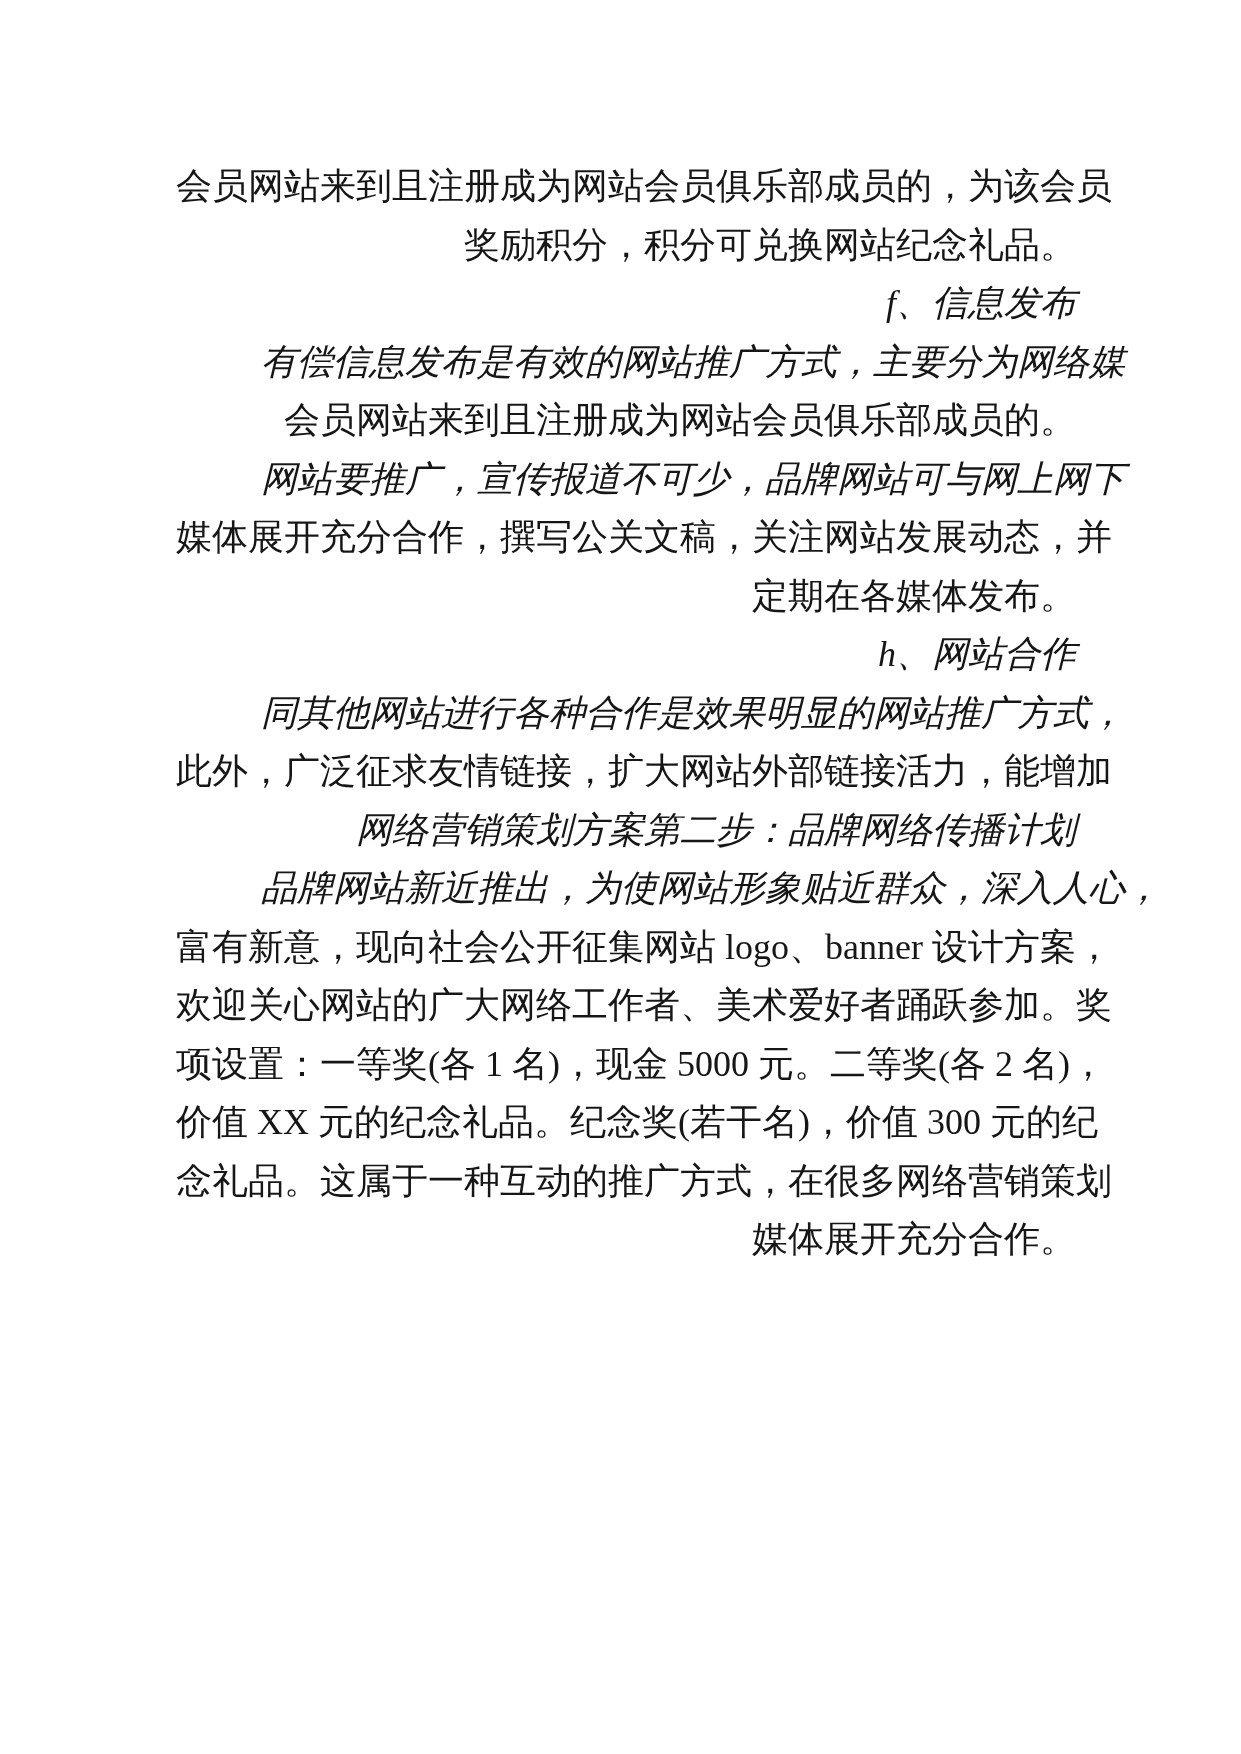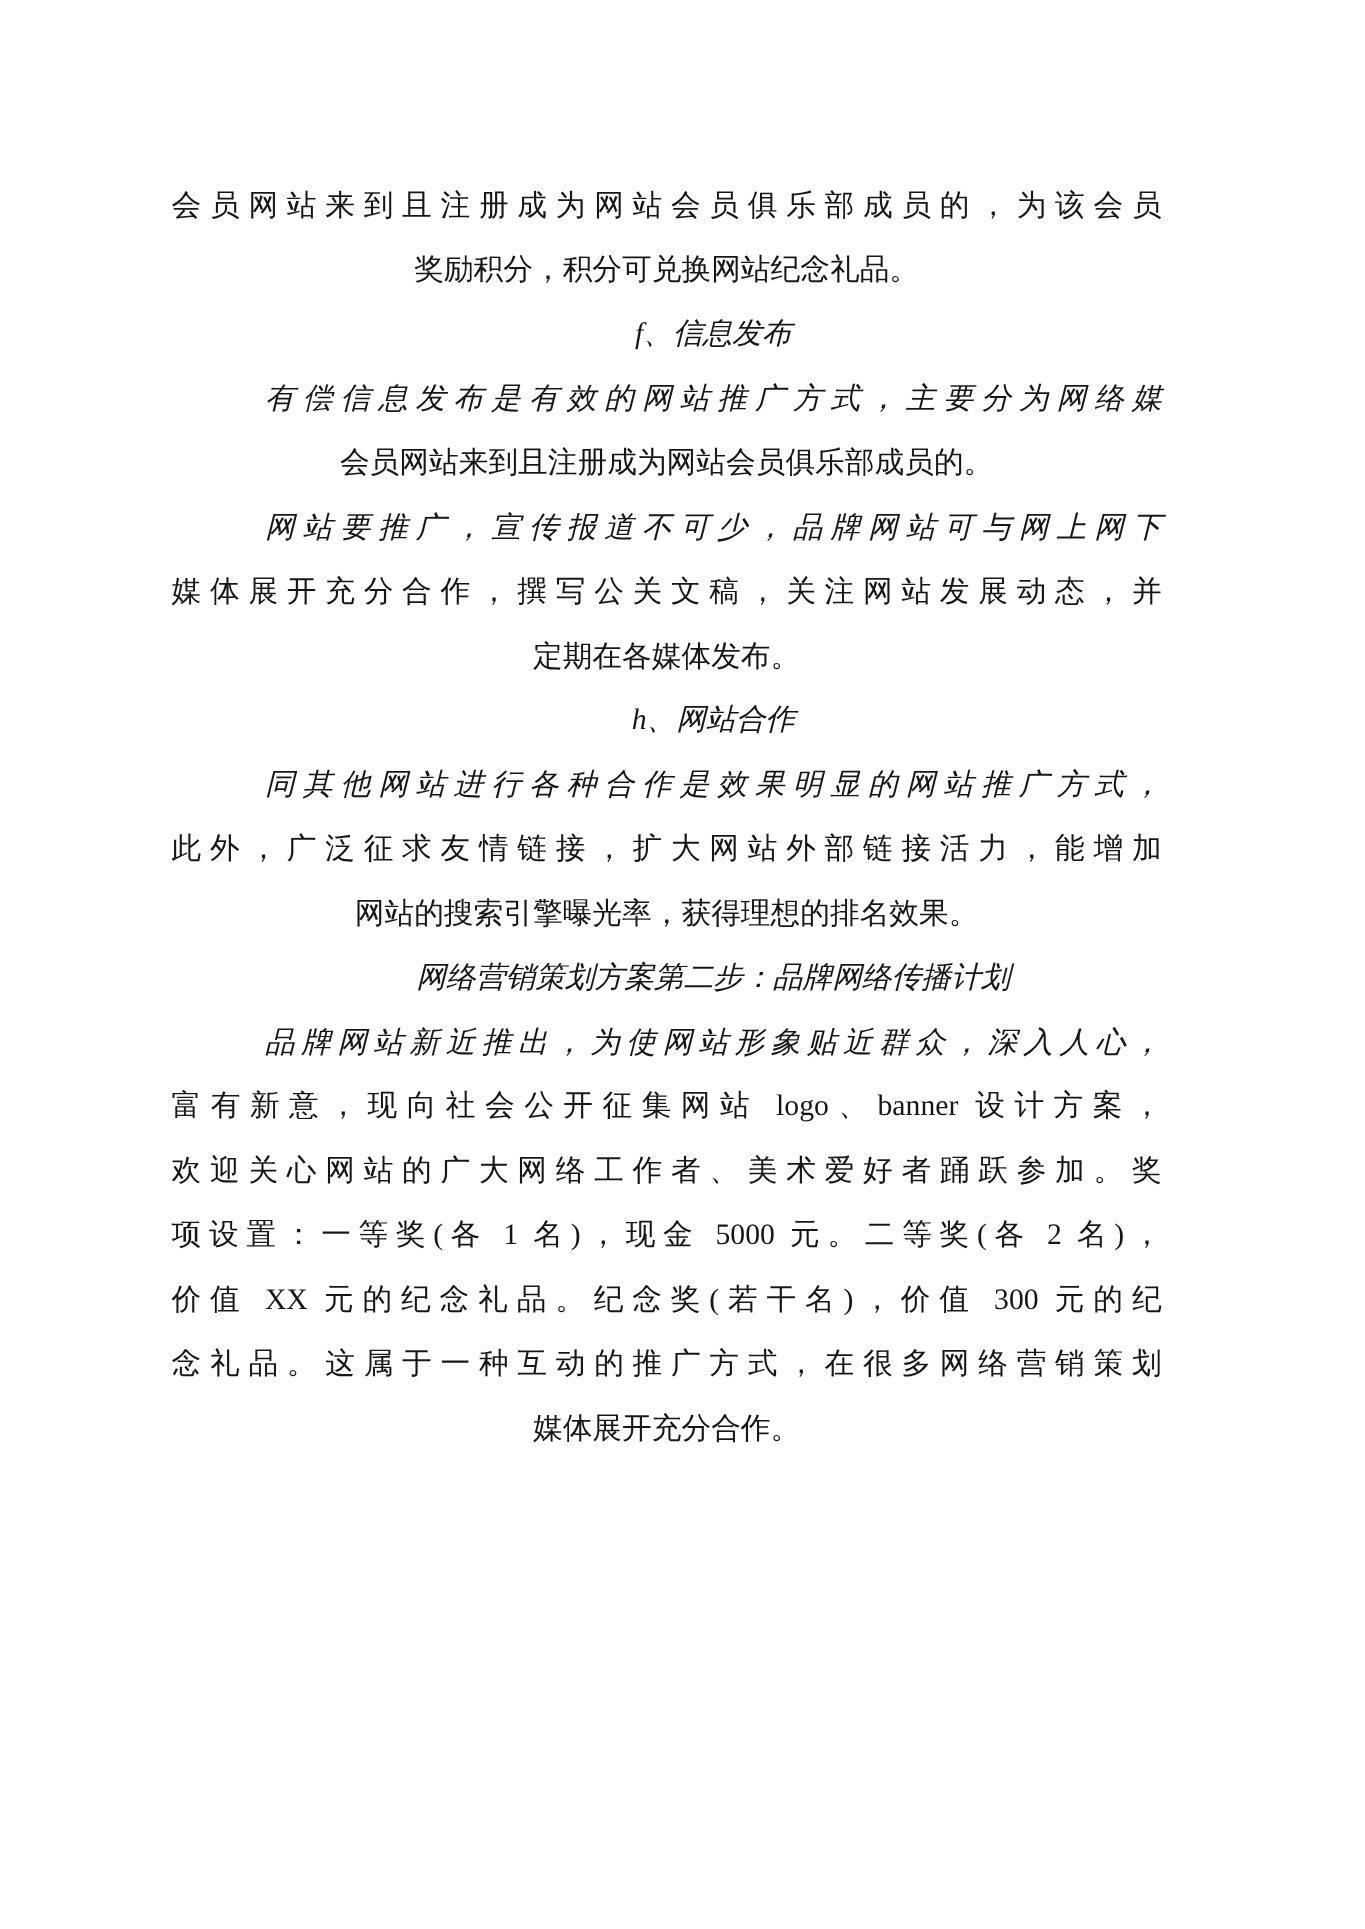--- a/index.html
+++ b/index.html
@@ -9,32 +9,32 @@
   }
   .page {
     position: relative;
     width: 1241px;
     height: 1754px;
     background: #ffffff;
     overflow: hidden;
   }
   .doc-content {
     position: absolute;
-    left: 156px;
+    left: 176px;
     top: 157px;
     width: 900px;
     font-family: "Liberation Serif", "DejaVu Serif", serif;
-    font-size: 27px;
+    font-size: 36px;
     line-height: 58.5px;
     color: #161616;
     font-weight: 400;
   }
   .line {
     white-space: nowrap;
-    text-align: center;
+    text-align: right;
   }
   .line.fill {
     text-align: justify;
     text-align-last: justify;
   }
   .line.indent {
     padding-left: 85px;
     font-style: italic;
   }
 </style>
@@ -47,21 +47,20 @@
       <div class="line">奖励积分，积分可兑换网站纪念礼品。</div>
       <div class="line indent">f、信息发布</div>
       <div class="line indent fill">有偿信息发布是有效的网站推广方式，主要分为网络媒</div>
       <div class="line">会员网站来到且注册成为网站会员俱乐部成员的。</div>
       <div class="line indent fill">网站要推广，宣传报道不可少，品牌网站可与网上网下</div>
       <div class="line fill">媒体展开充分合作，撰写公关文稿，关注网站发展动态，并</div>
       <div class="line">定期在各媒体发布。</div>
       <div class="line indent">h、网站合作</div>
       <div class="line indent fill">同其他网站进行各种合作是效果明显的网站推广方式，</div>
       <div class="line fill">此外，广泛征求友情链接，扩大网站外部链接活力，能增加</div>
-      <div class="line">网站的搜索引擎曝光率，获得理想的排名效果。</div>
       <div class="line indent">网络营销策划方案第二步：品牌网络传播计划</div>
       <div class="line indent fill">品牌网站新近推出，为使网站形象贴近群众，深入人心，</div>
       <div class="line fill">富有新意，现向社会公开征集网站 logo、banner 设计方案，</div>
       <div class="line fill">欢迎关心网站的广大网络工作者、美术爱好者踊跃参加。奖</div>
       <div class="line fill">项设置：一等奖(各 1 名)，现金 5000 元。二等奖(各 2 名)，</div>
       <div class="line fill">价值 XX 元的纪念礼品。纪念奖(若干名)，价值 300 元的纪</div>
       <div class="line fill">念礼品。这属于一种互动的推广方式，在很多网络营销策划</div>
       <div class="line">媒体展开充分合作。</div>
     </div>
 </div>

